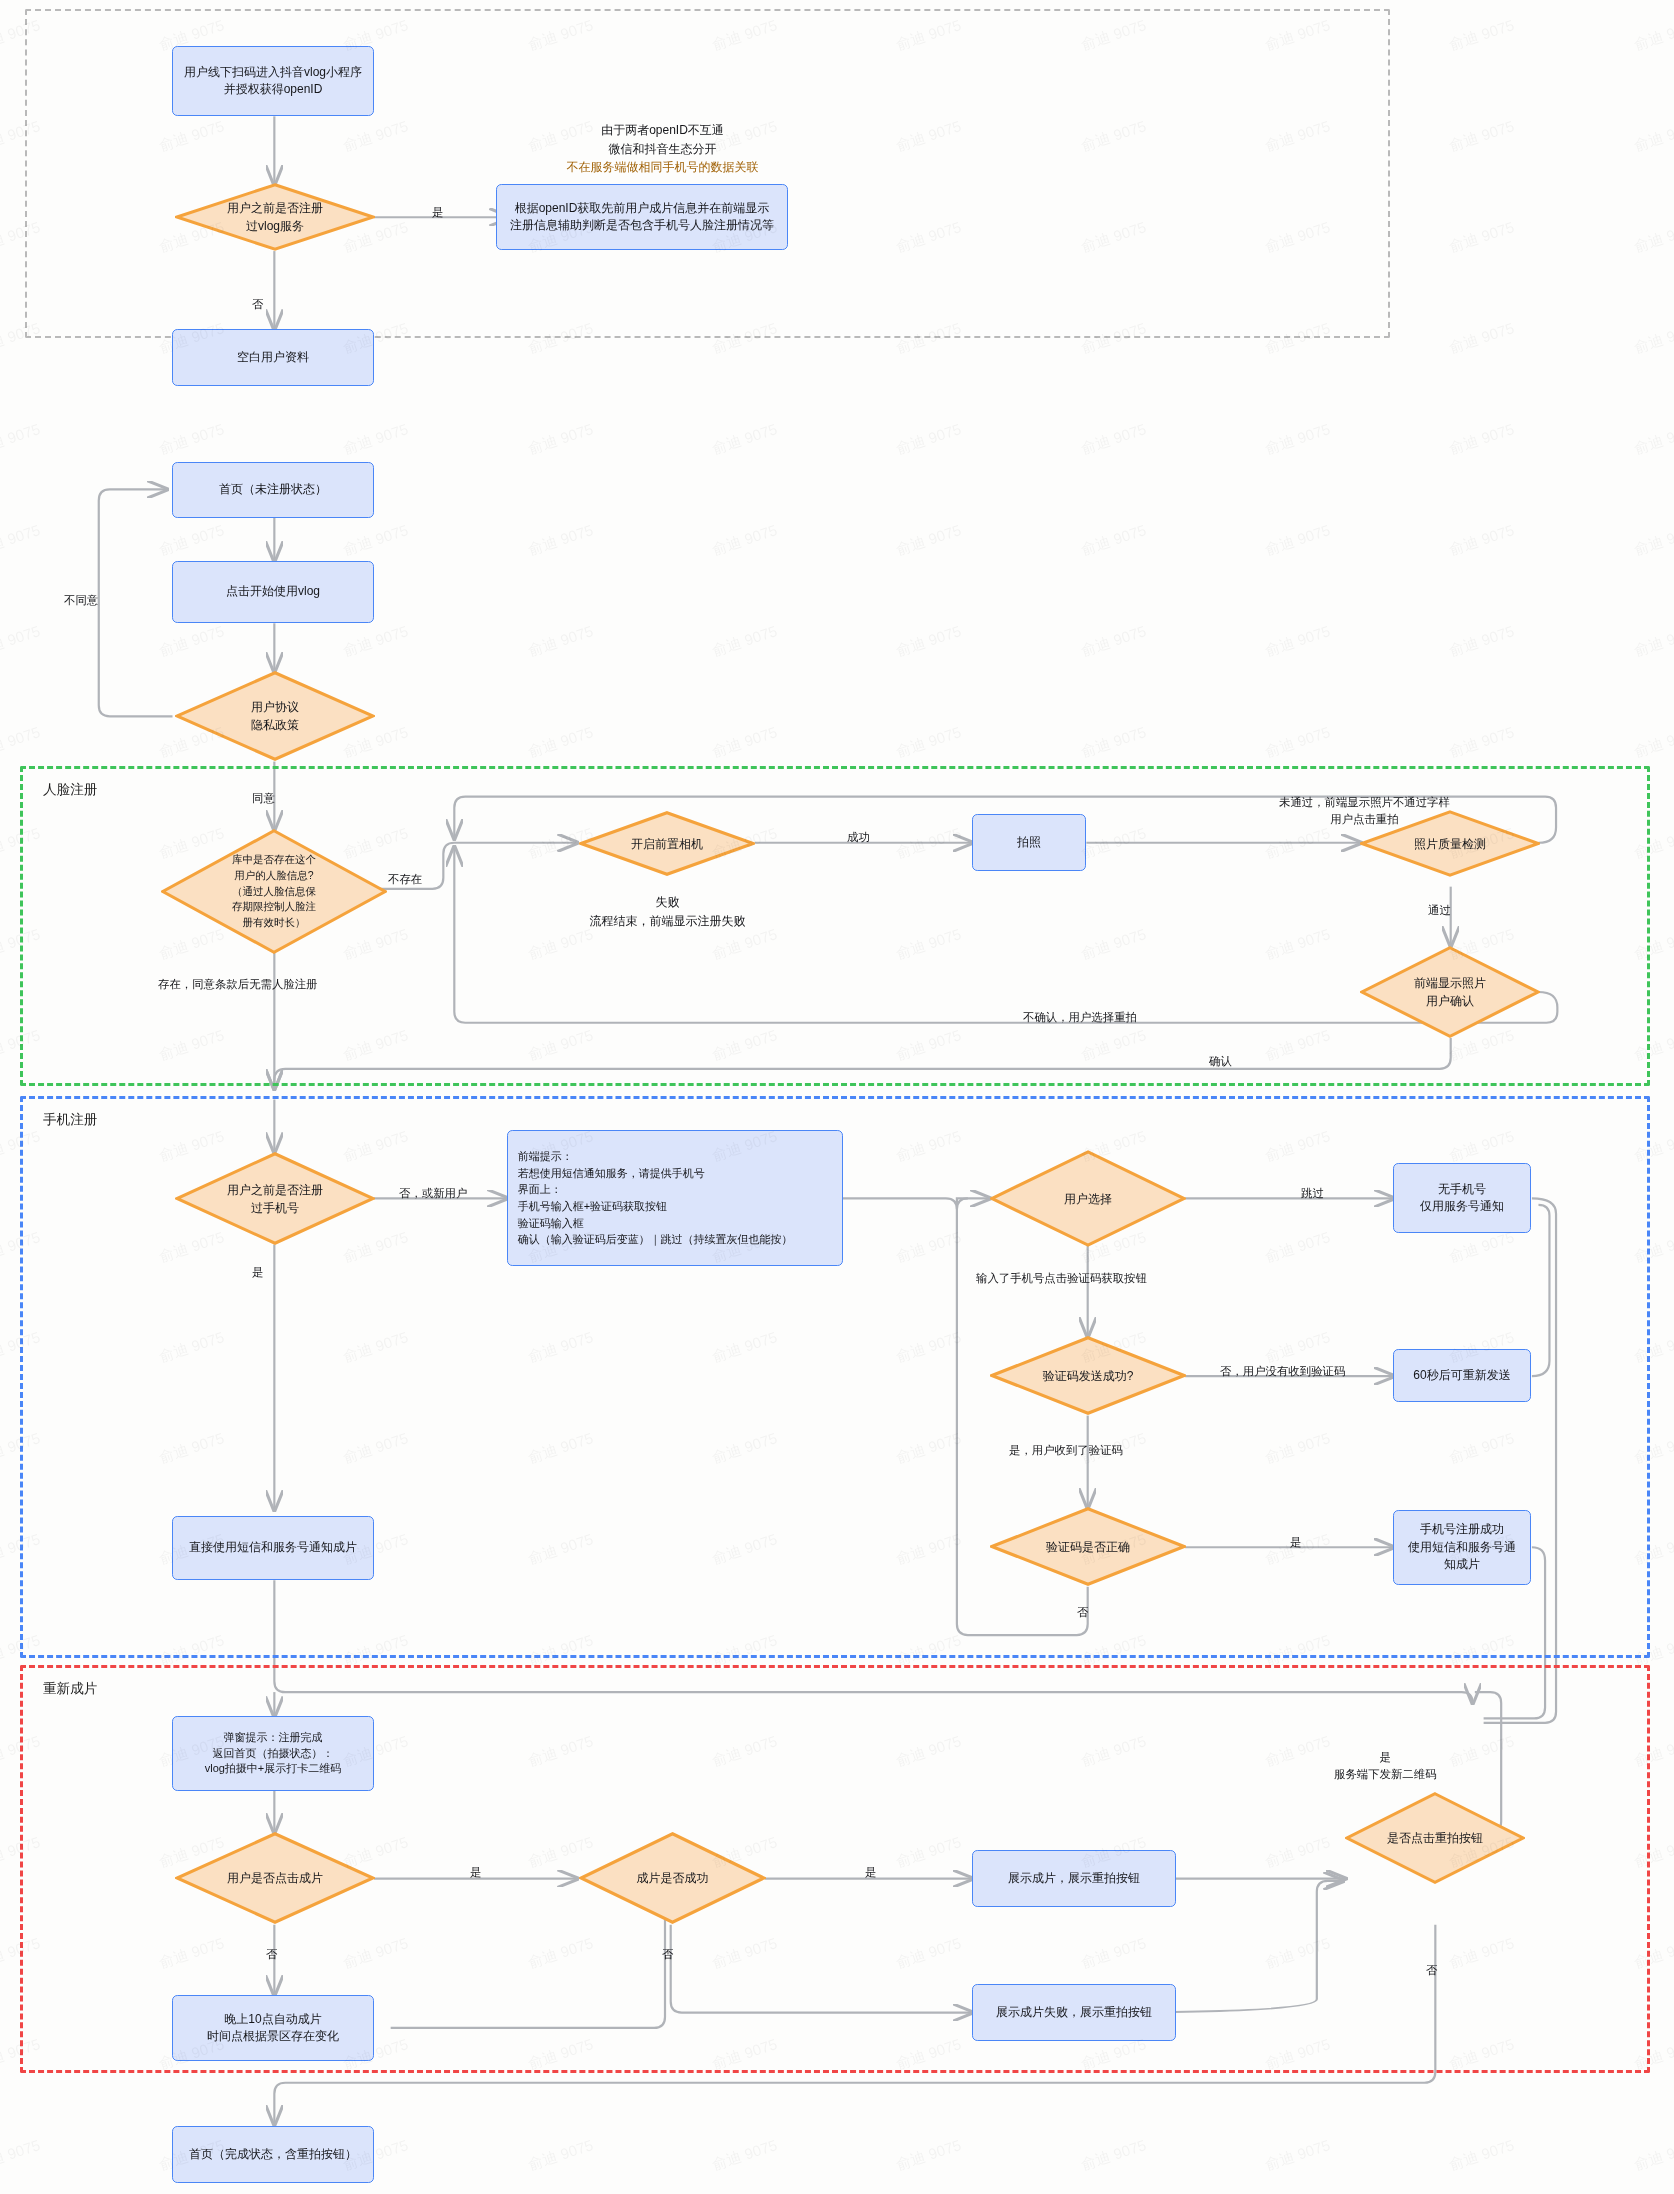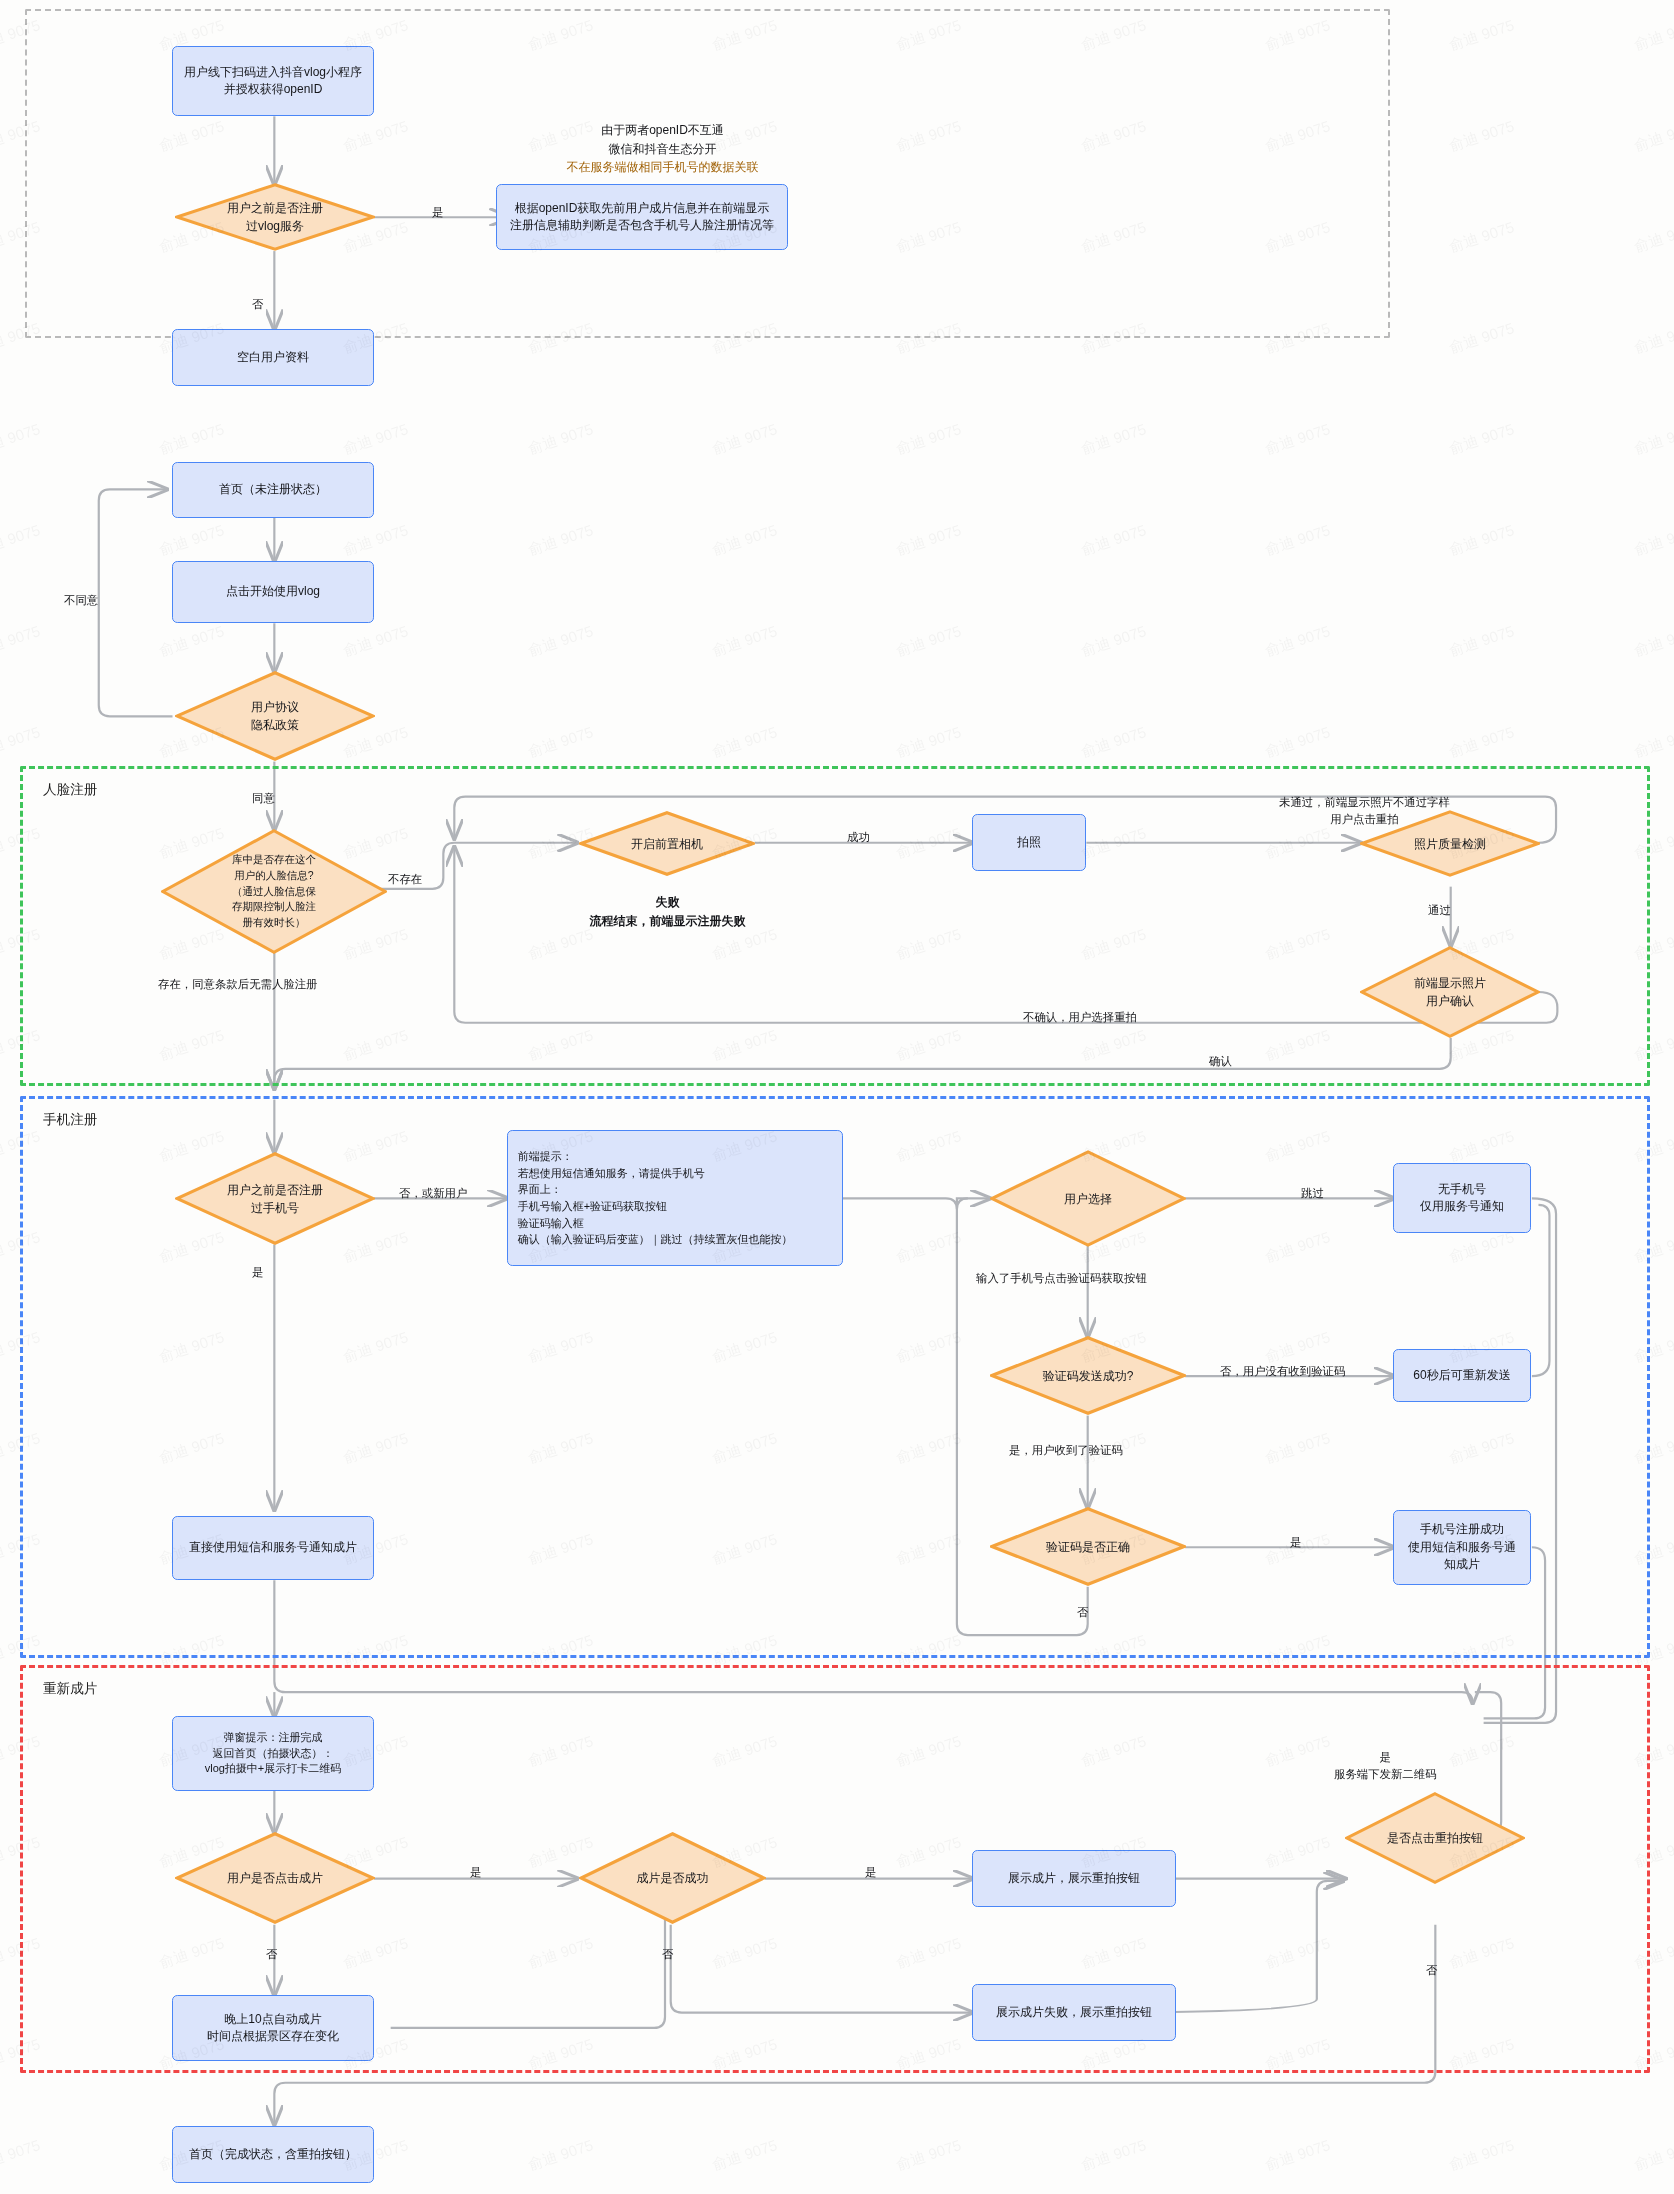--- a/index.html
+++ b/index.html
@@ -200,21 +200,21 @@
   </div>
   <div class="elabel" style="left:388px;top:871px;">不存在</div>
   <div class="elabel" style="left:158px;top:976px;">存在，同意条款后无需人脸注册</div>
 
   <div class="diamond-wrap" style="left:579px;top:811px;width:176px;height:65px;">
     <svg width="176" height="65" viewBox="0 0 400 148">
         <polygon points="200,4 396,74 200,144 4,74" fill="#fbe0c2" stroke="#f5a33c" stroke-width="7"></polygon>
       </svg>
     <div class="diamond-text">开启前置相机</div>
   </div>
-  <div class="note" style="left:571px;top:893px;width:193px;font-weight:bold;">
+  <div class="note" style="left:571px;top:893px;width:193px;">
     <div>失败</div>
     <div>流程结束，前端显示注册失败</div>
   </div>
   <div class="elabel" style="left:847px;top:829px;">成功</div>
 
   <div class="node rect" style="left:972px;top:814px;width:114px;height:57px;">拍照</div>
 
   <div class="diamond-wrap" style="left:1360px;top:810px;width:180px;height:67px;">
     <svg width="180" height="67" viewBox="0 0 410 152">
         <polygon points="205,4 406,76 205,148 4,76" fill="#fbe0c2" stroke="#f5a33c" stroke-width="7"></polygon>

